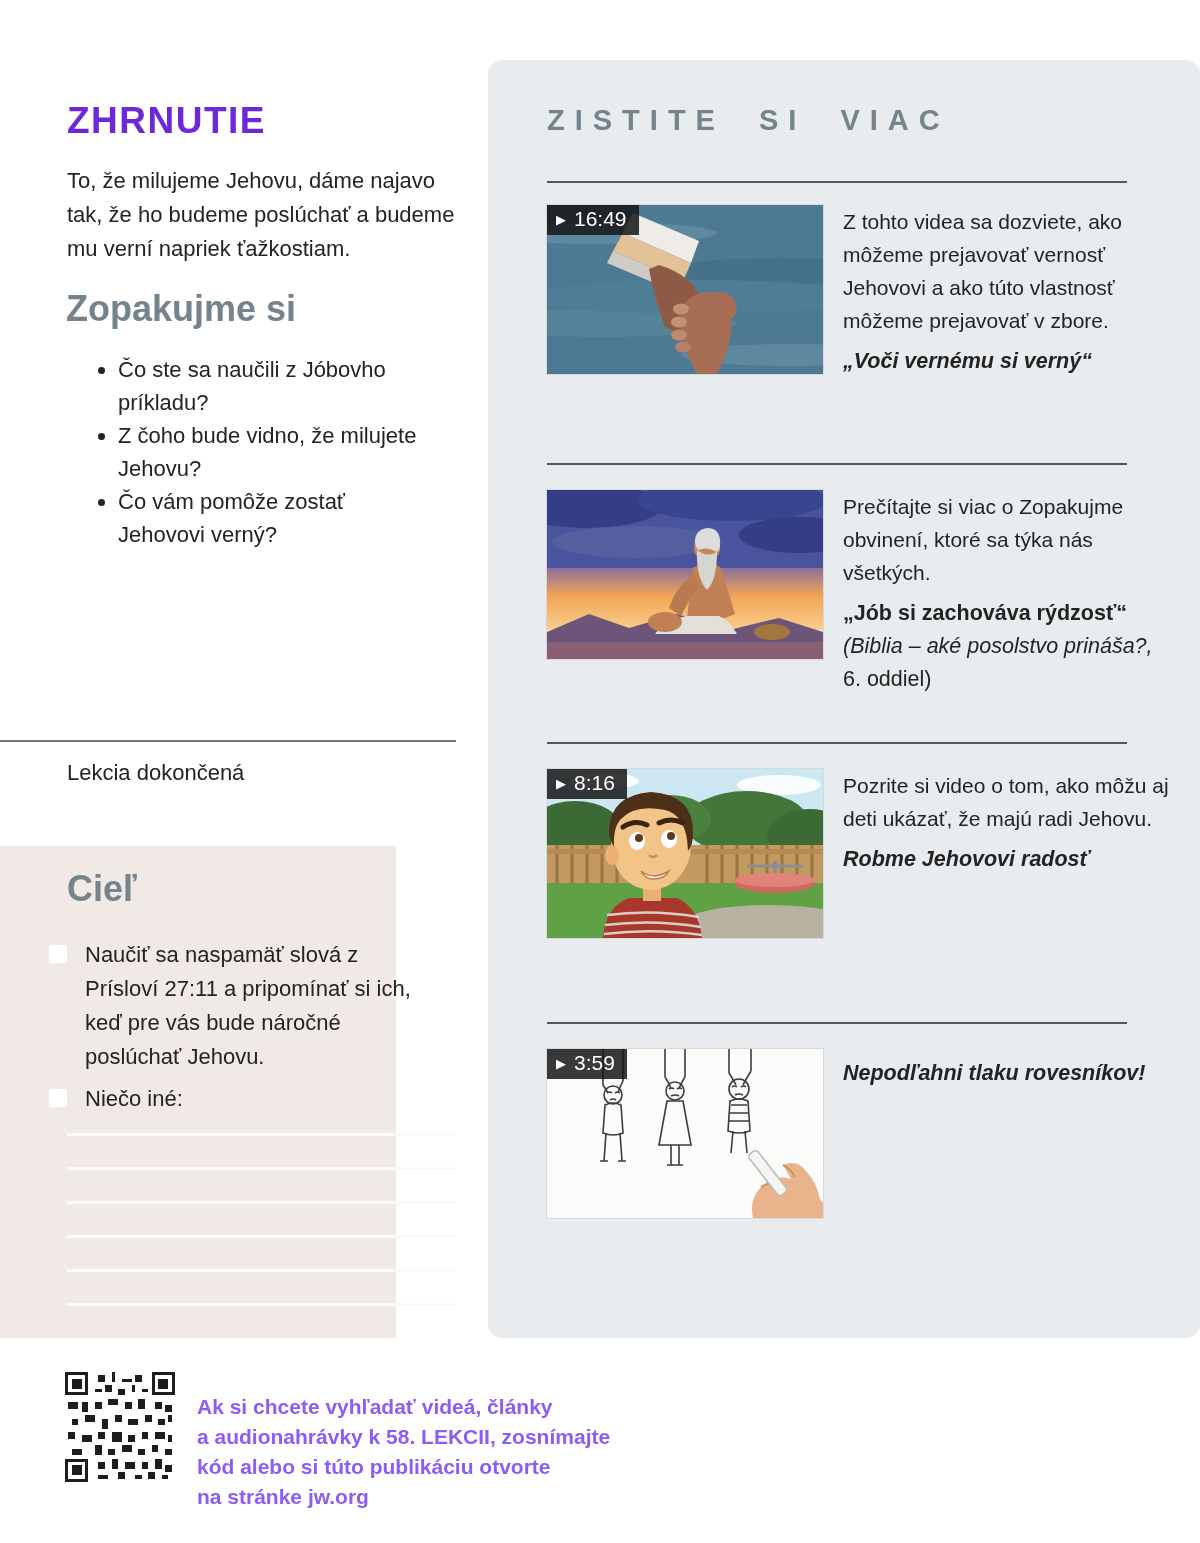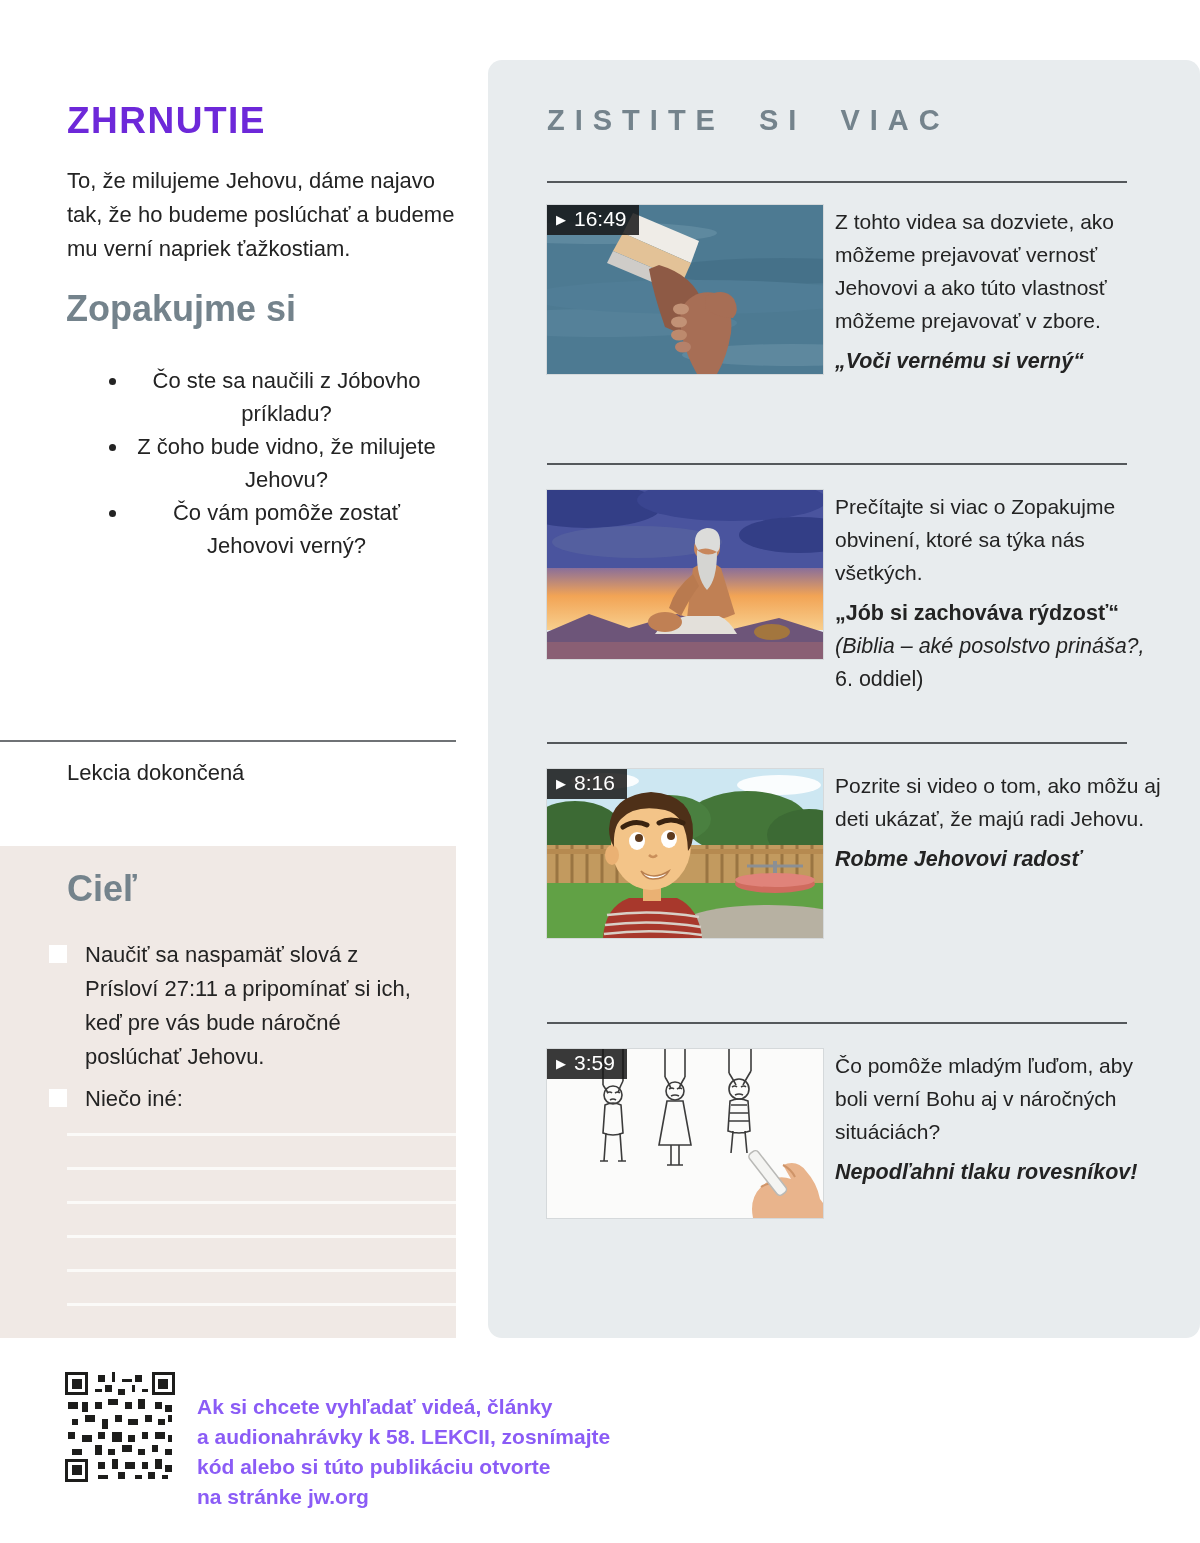--- a/index.html
+++ b/index.html
@@ -10,39 +10,39 @@
   .right-panel{position:absolute;left:488px;top:60px;width:712px;height:1278px;background:#e8ecee;border-radius:14px;}
   .learn-heading{position:absolute;left:59px;top:44px;margin:0;font-size:29px;font-weight:bold;
                  color:#74838c;letter-spacing:10px;word-spacing:16px;}
   .sep{position:absolute;left:59px;width:580px;height:2px;background:#54585b;}
   .media-row{position:absolute;left:59px;display:flex;align-items:flex-start;}
   .thumb{position:relative;width:276px;height:169px;flex:none;cursor:pointer;box-shadow:0 0 0 1px rgba(0,0,0,.08);}
   .thumb svg{display:block;width:100%;height:100%;}
   .badge{position:absolute;left:0;top:0;display:flex;align-items:center;gap:8px;
          background:rgba(22,22,22,.85);color:#fff;font-size:21px;padding:2px 12px 4px 9px;}
   .play{font-family:"DejaVu Sans",sans-serif;font-size:13px;line-height:1;}
-  .mtext{margin-left:12px;width:330px;}
+  .mtext{margin-left:20px;width:330px;}
   .desc{margin:0;font-size:21px;line-height:33px;}
   .mtitle{margin:8px 0 0;font-size:21.5px;line-height:33px;font-weight:bold;font-style:italic;}
   .mtitle.upright{font-style:normal;}
   .msub{margin:0;font-size:21.5px;line-height:33px;}
   .msub .it{font-style:italic;}
 
   
   .summary-heading{position:absolute;left:67px;top:100px;margin:0;font-size:37px;font-weight:bold;
                    color:#6d28d9;letter-spacing:1.5px;}
   .summary-text{position:absolute;left:67px;top:164px;width:400px;margin:0;font-size:22px;line-height:34px;}
   .review-heading{position:absolute;left:66px;top:288px;margin:0;font-size:36px;font-weight:bold;color:#74838c;}
-  .review-list{position:absolute;left:93px;top:352px;width:315px;margin:12px;padding:0 0 0 24px;list-style:disc;text-align:center;}
+  .review-list{position:absolute;left:93px;top:352px;width:315px;margin:1px;padding:0 0 0 24px;list-style:disc;}
   .review-list li{font-size:22px;line-height:33px;}
   .left-rule{position:absolute;left:0;top:740px;width:456px;height:2px;background:#6f7275;}
   .lesson-done{position:absolute;left:67px;top:760px;margin:0;font-size:22px;}
 
   
-  .goal-panel{position:absolute;left:0;top:846px;width:456px;height:492px;background:#f0e9e5;}
+  .goal-panel{position:absolute;left:0;top:846px;width:396px;height:492px;background:#f0e9e5;}
   .goal-heading{position:absolute;left:67px;top:22px;margin:0;font-size:36px;font-weight:bold;color:#74838c;}
   .goal-item{position:absolute;left:49px;display:flex;}
   .goal-item.first{top:92px;}
   .goal-item.second{top:236px;}
   .chk{width:18px;height:18px;background:#ffffff;margin-top:7px;flex:none;cursor:pointer;}
   .gtext{margin:0 0 0 18px;width:330px;font-size:22px;line-height:34px;}
   .wline{position:absolute;left:67px;width:389px;height:3px;background:#fbfaf8;}
 
   
   .qr{position:absolute;left:65px;top:1372px;width:110px;height:110px;}
@@ -202,21 +202,20 @@
               <rect x="220" y="96" width="11" height="52" rx="4" fill="#f4f4f2" stroke="#b9b9b6" stroke-width="1.5"></rect>
             </g>
           </g>
         </svg>
         <div class="badge">
           <span class="play">▶</span>
           <span>3:59</span>
         </div>
       </div>
       <div class="mtext">
-        <p class="desc">Čo pomôže mladým ľuďom, aby boli verní Bohu aj v náročných situáciách?</p>
         <p class="mtitle">Nepodľahni tlaku rovesníkov!</p>
       </div>
     </div>
   </div>
 
   <h1 class="summary-heading">ZHRNUTIE</h1>
   <p class="summary-text">To, že milujeme Jehovu, dáme najavo tak, že ho budeme poslúchať a budeme mu verní napriek ťažkostiam.</p>
 
   <h2 class="review-heading">Zopakujme si</h2>
   <ul class="review-list">

